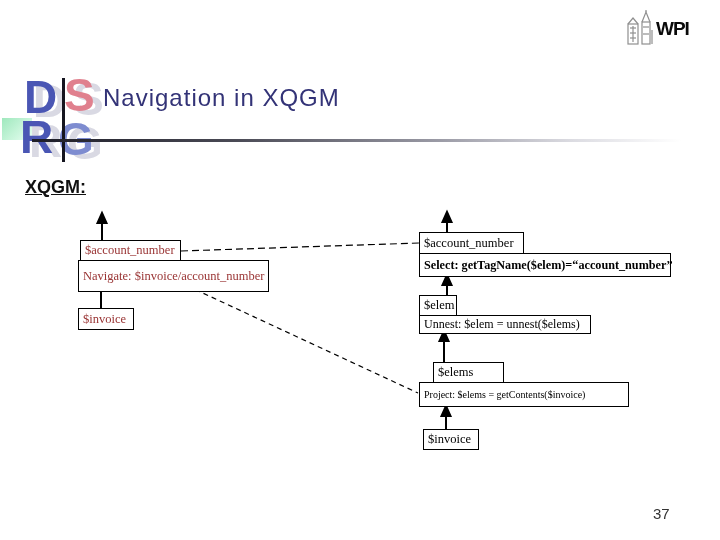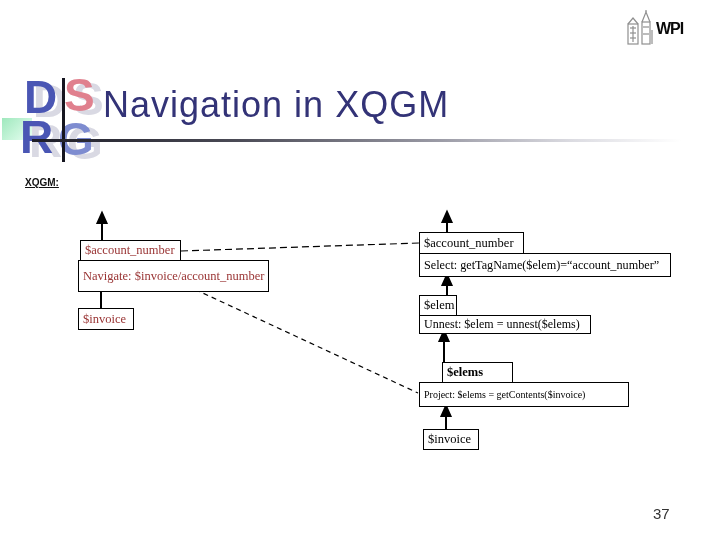--- a/index.html
+++ b/index.html
@@ -12,50 +12,50 @@
               background:linear-gradient(135deg,#9fe8bd,#e8fff2);}
   .dsrg-letter{position:absolute;font-weight:bold;font-size:46px;line-height:1;
                font-family:"Liberation Sans",sans-serif;
                text-shadow:9px 4px 0 #d9d9e3;}
   .dsrg-d{left:24px;top:14px;color:#4a56b4;}
   .dsrg-s{left:64px;top:12px;color:#e0808e;}
   .dsrg-r{left:20px;top:54px;color:#4a56b4;}
   .dsrg-g{left:58px;top:56px;color:#7e8cd0;}
   .dsrg-vline{position:absolute;left:62px;top:78px;width:3px;height:84px;background:#15151f;}
 
-  .page-title{position:absolute;left:103px;top:84px;font-size:36px;letter-spacing:1px;
+  .page-title{position:absolute;left:103px;top:84px;font-size:24px;letter-spacing:1px;
               color:#333377;white-space:nowrap;}
   .title-rule{position:absolute;left:32px;top:139px;width:676px;height:3px;
               background:linear-gradient(to right,#1d1d27 0%,#4a4a55 30%,#9a9aa5 60%,#dcdce2 80%,rgba(255,255,255,0) 96%);}
 
   .wpi-logo{position:absolute;left:626px;top:8px;width:86px;height:42px;display:flex;align-items:center;}
   .wpi-tower{width:30px;height:38px;}
-  .wpi-text{font-weight:900;font-size:16px;color:#0a0a0a;letter-spacing:-1px;
+  .wpi-text{font-weight:900;font-size:19px;color:#0a0a0a;letter-spacing:-1px;
             font-family:"Liberation Sans",sans-serif;}
 
-  .section-label{position:absolute;left:25px;top:177px;font-size:10px;font-weight:bold;
+  .section-label{position:absolute;left:25px;top:177px;font-size:18px;font-weight:bold;
                  color:#111;text-decoration:underline;}
 
   
   .connector-layer{position:absolute;left:0;top:0;width:720px;height:540px;pointer-events:none;}
   .node{position:absolute;box-sizing:border-box;border:1px solid #000;background:#fff;
         font-family:"Liberation Serif",serif;font-size:12.5px;white-space:nowrap;
         display:flex;align-items:center;padding:0 4px;}
   .left-plan .node, .node.red{color:#993333;}
   .node.black{color:#000;}
 
   .l-var-out{left:80px; top:240px;width:101px;height:21px;}
   .l-op     {left:78px; top:260px;width:191px;height:32px;text-align:center;}
   .l-var-in {left:78px; top:308px;width:56px; height:22px;}
 
   .r-var1{left:419px;top:232px;width:105px;height:22px;}
-  .r-op1 {left:419px;top:253px;width:252px;height:24px;font-size:12.2px;}
+  .r-op1 {left:419px;top:253px;width:252px;height:24px;font-size:12.2px;font-weight:bold;}
   .r-var2{left:419px;top:295px;width:38px; height:21px;}
   .r-op2 {left:419px;top:315px;width:172px;height:19px;font-size:12px;}
-  .r-var3{left:442px;top:362px;width:71px; height:21px;font-weight:bold;}
+  .r-var3{left:433px;top:362px;width:71px; height:21px;}
   .r-op3 {left:419px;top:382px;width:210px;height:25px;font-size:10px;}
   .r-var4{left:423px;top:429px;width:56px; height:21px;}
 
   .page-number{position:absolute;left:653px;top:505px;font-size:15px;color:#333;}
 </style>
 </head>
 <body>
 
 <div class="slide">
 

